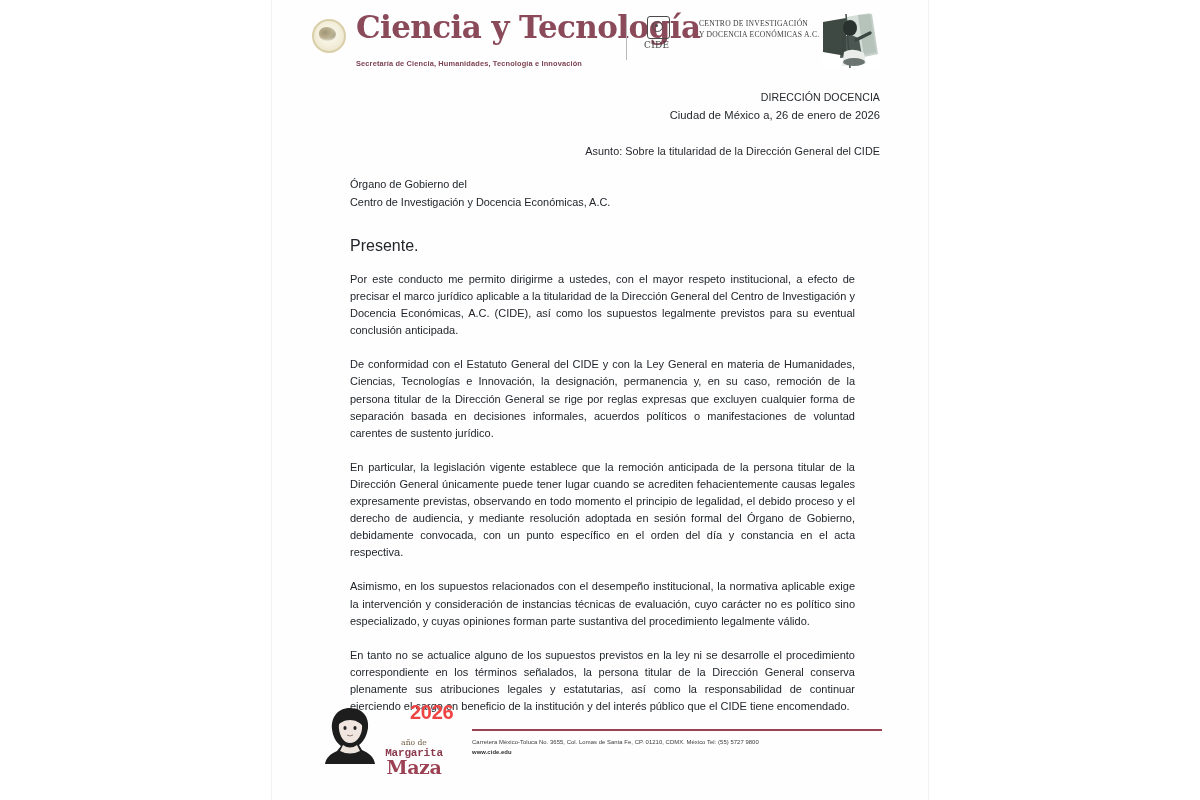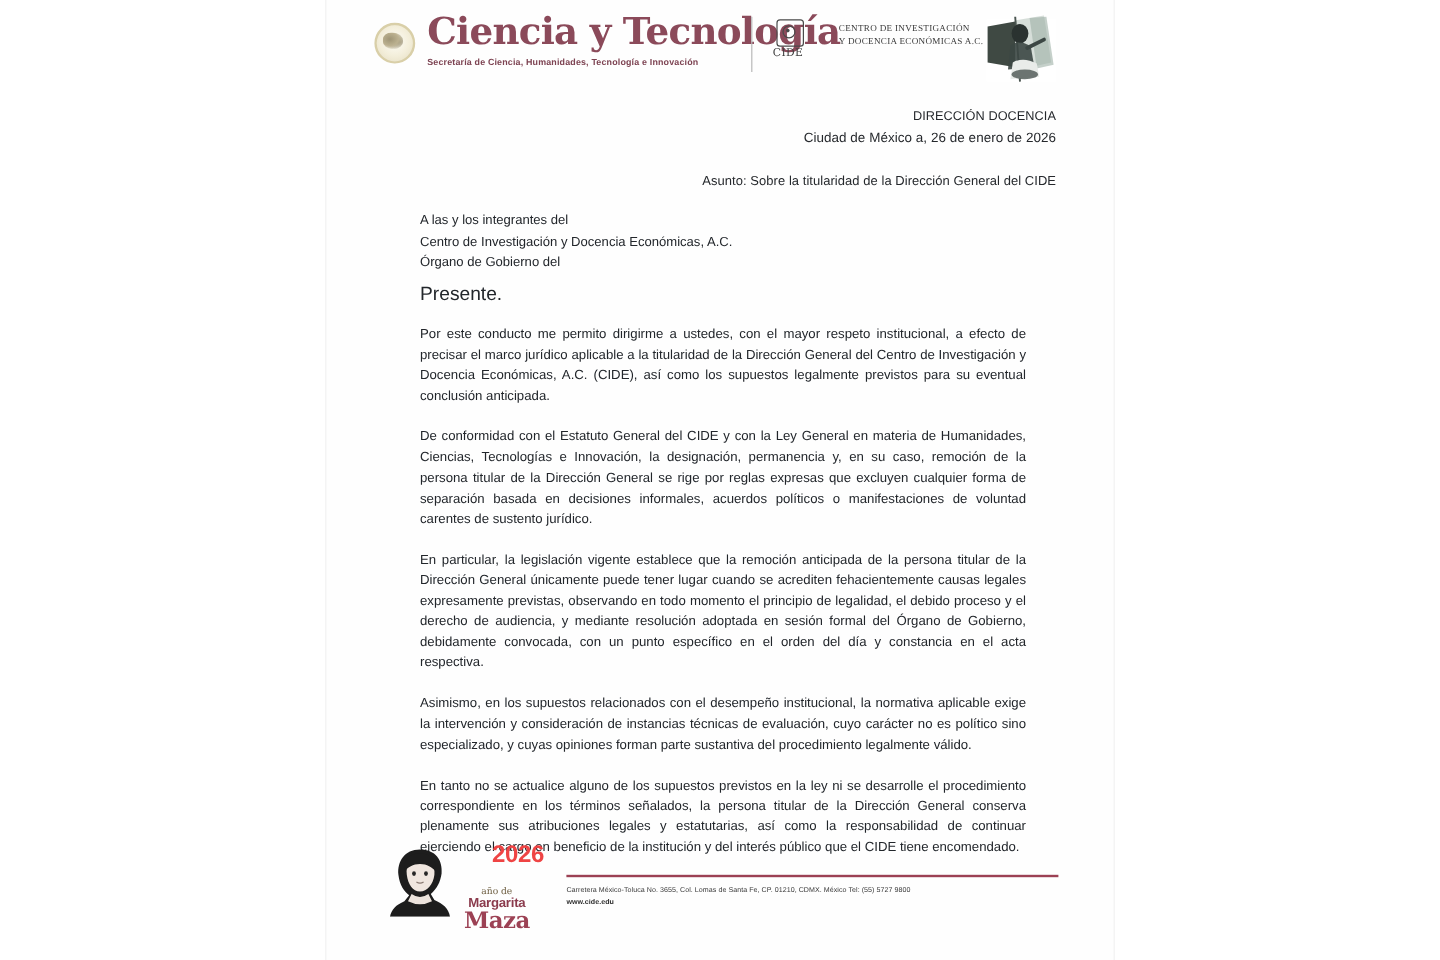--- a/index.html
+++ b/index.html
@@ -75,21 +75,21 @@
   .brand-title {
     font-family: "DejaVu Serif", serif;
     font-size: 31px;
     font-weight: 700;
     color: #8b4a5a;
     letter-spacing: -0.6px;
     line-height: 1;
     white-space: nowrap;
   }
   .brand-sub {
-    margin-top: 4px;
+    margin-top: 16px;
     font-family: "Liberation Sans", sans-serif;
     font-size: 7.4px;
     font-weight: 700;
     color: #7d4352;
     letter-spacing: .15px;
     white-space: nowrap;
   }
 
   .divider-v {
     position: absolute;
@@ -249,21 +249,21 @@
     letter-spacing: -0.3px;
     margin-left: 28px;
   }
   .maza-ano {
     font-family: "DejaVu Serif", serif;
     font-size: 7.6px;
     color: #6a5a3c;
     margin-top: 17px;
   }
   .maza-name1 {
-    font-family: Liberation Sans, sans-serif;
+    font-family: Liberation Mono, monospace;
     font-size: 11px;
     font-weight: 700;
     color: #8b3b4d;
     margin-top: 1px;
     letter-spacing: -0.2px;
   }
   .maza-name2 {
     font-family: "DejaVu Serif", serif;
     font-size: 19px;
     font-weight: 700;
@@ -344,23 +344,22 @@
 
     <div class="body-area">
 
       <div class="right-line dg-line">DIRECCIÓN DOCENCIA</div>
 
       <div class="right-line city-line">Ciudad de México a, 26 de enero de 2026</div>
 
       <div class="right-line asunto-line">Asunto: Sobre la titularidad de la Dirección General del CIDE</div>
 
       <div class="addressee">
-        <div>A las y los integrantes del</div>
+        <div>Órgano de Gobierno del</div>
         <div>Centro de Investigación y Docencia Económicas, A.C.</div>
-        <div>Órgano de Gobierno del</div>
       </div>
 
       <div class="presente">Presente.</div>
 
       <div class="paras">
         <p class="para">Por este conducto me permito dirigirme a ustedes, con el mayor respeto institucional, a efecto de precisar el marco jurídico aplicable a la titularidad de la Dirección General del Centro de Investigación y Docencia Económicas, A.C. (CIDE), así como los supuestos legalmente previstos para su eventual conclusión anticipada.</p>
         <p class="para">De conformidad con el Estatuto General del CIDE y con la Ley General en materia de Humanidades, Ciencias, Tecnologías e Innovación, la designación, permanencia y, en su caso, remoción de la persona titular de la Dirección General se rige por reglas expresas que excluyen cualquier forma de separación basada en decisiones informales, acuerdos políticos o manifestaciones de voluntad carentes de sustento jurídico.</p>
         <p class="para">En particular, la legislación vigente establece que la remoción anticipada de la persona titular de la Dirección General únicamente puede tener lugar cuando se acrediten fehacientemente causas legales expresamente previstas, observando en todo momento el principio de legalidad, el debido proceso y el derecho de audiencia, y mediante resolución adoptada en sesión formal del Órgano de Gobierno, debidamente convocada, con un punto específico en el orden del día y constancia en el acta respectiva.</p>
         <p class="para">Asimismo, en los supuestos relacionados con el desempeño institucional, la normativa aplicable exige la intervención y consideración de instancias técnicas de evaluación, cuyo carácter no es político sino especializado, y cuyas opiniones forman parte sustantiva del procedimiento legalmente válido.</p>
         <p class="para">En tanto no se actualice alguno de los supuestos previstos en la ley ni se desarrolle el procedimiento correspondiente en los términos señalados, la persona titular de la Dirección General conserva plenamente sus atribuciones legales y estatutarias, así como la responsabilidad de continuar ejerciendo el cargo en beneficio de la institución y del interés público que el CIDE tiene encomendado.</p>

